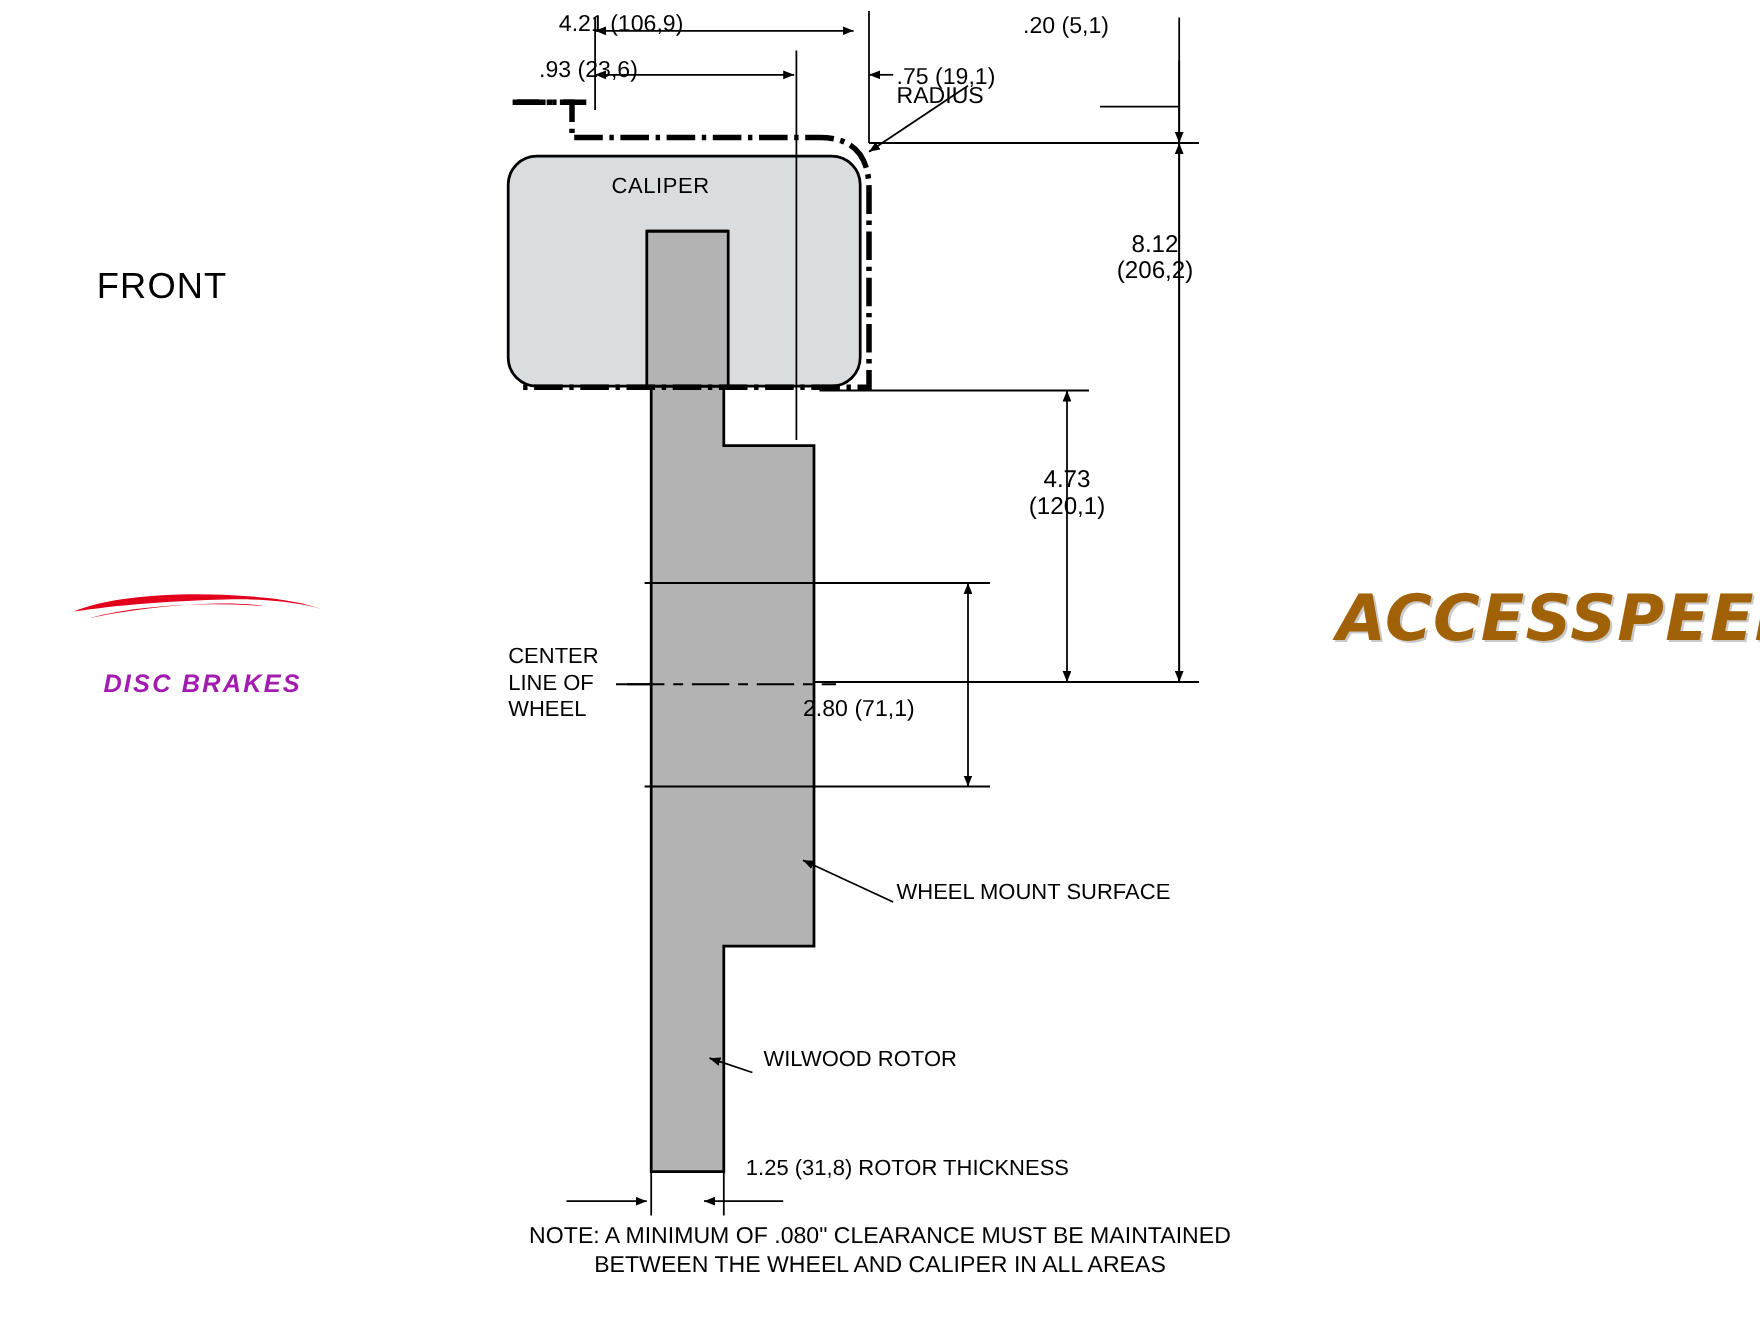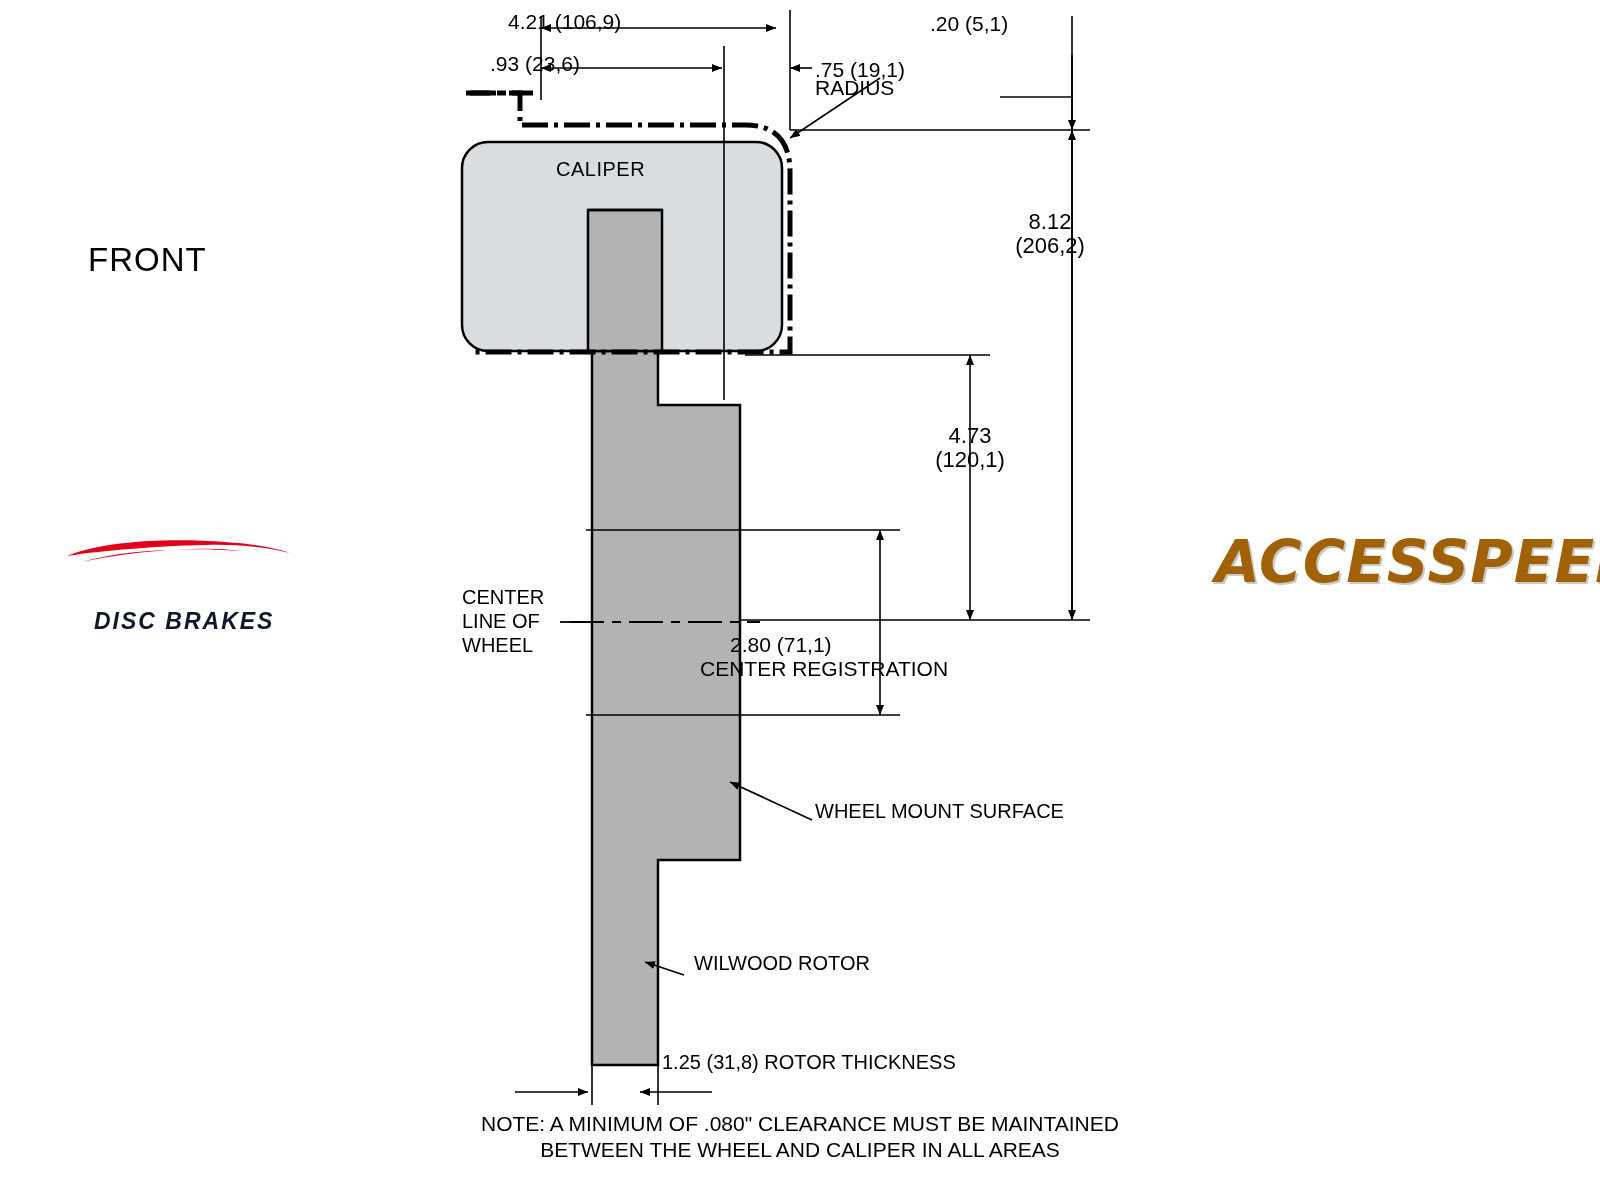--- a/index.html
+++ b/index.html
@@ -81,21 +81,21 @@
     height: 26px;
   }
   #wilwood-sub {
     position: absolute;
     left: 84px;
     top: 70px;
     font-size: 23px;
     font-weight: bold;
     font-style: italic;
     letter-spacing: 2px;
-    color: #0f172a;
+    color: #a21caf;
   }
   
   #accesspeed-logo {
     position: absolute;
     left: 1215px;
     top: 528px;
     width: 360px;
     height: 110px;
   }
   #accesspeed-word {
@@ -220,27 +220,26 @@
   <div class="txt dim-lg" style="left:960px; top:234px; width:180px;">(206,2)</div>
 
   <div class="txt dim-lg" style="left:880px; top:424px; width:180px;">4.73</div>
   <div class="txt dim-lg" style="left:880px; top:448px; width:180px;">(120,1)</div>
 
   <div class="txt lbl" style="left:462px; top:586px;">CENTER</div>
   <div class="txt lbl" style="left:462px; top:610px;">LINE OF</div>
   <div class="txt lbl" style="left:462px; top:634px;">WHEEL</div>
 
   <div class="txt dim" style="left:730px; top:633px; width:270px;">2.80 (71,1)</div>
-  <div class="txt dim" style="left:700px; top:657px; width:330px;">CENTER REGISTRATION</div>
 
   <div class="txt lbl" style="left:815px; top:800px;">WHEEL MOUNT SURFACE</div>
 
   <div class="txt lbl" style="left:694px; top:952px;">WILWOOD ROTOR</div>
 
-  <div class="txt lbl" style="left:662px; top:1051px;">1.25 (31,8) ROTOR THICKNESS</div>
+  <div class="txt lbl" style="left:678px; top:1051px;">1.25 (31,8) ROTOR THICKNESS</div>
 
   <div class="txt note" style="left:300px; top:1112px; width:1000px;">NOTE: A MINIMUM OF .080" CLEARANCE MUST BE MAINTAINED</div>
   <div class="txt note" style="left:300px; top:1138px; width:1000px;">BETWEEN THE WHEEL AND CALIPER IN ALL AREAS</div>
 
   <div id="wilwood-logo">
     <svg id="wilwood-swoosh" viewBox="0 0 230 26">
       <path d="M2,18 C40,2 110,0 160,4 C190,6 212,10 228,16 C205,9 170,6 140,7 C95,8 40,12 2,18 Z" fill="#e2001a"></path>
       <path d="M16,24 C60,12 120,9 175,13 C150,9 90,9 16,24 Z" fill="#e2001a"></path>
     </svg>
     <div id="wilwood-sub">DISC BRAKES</div>

